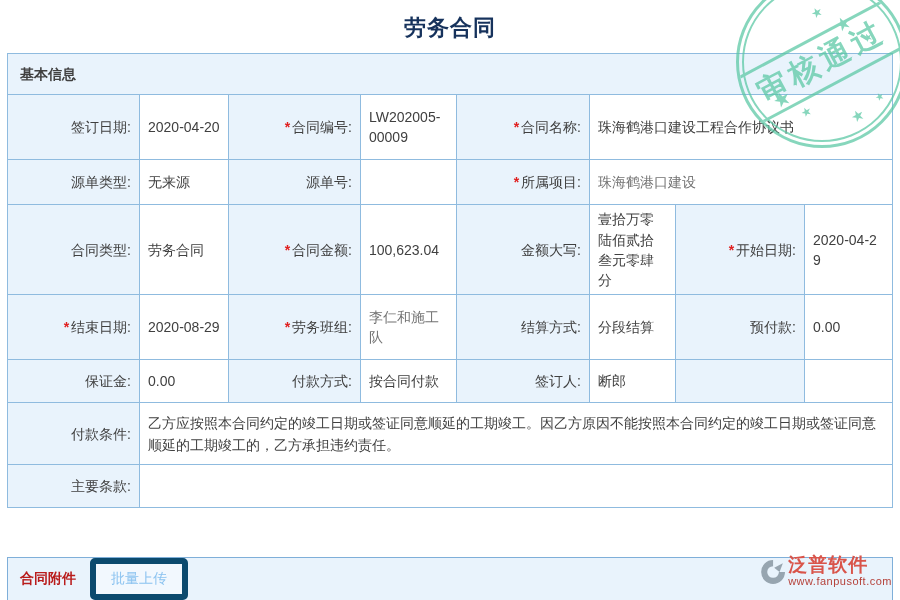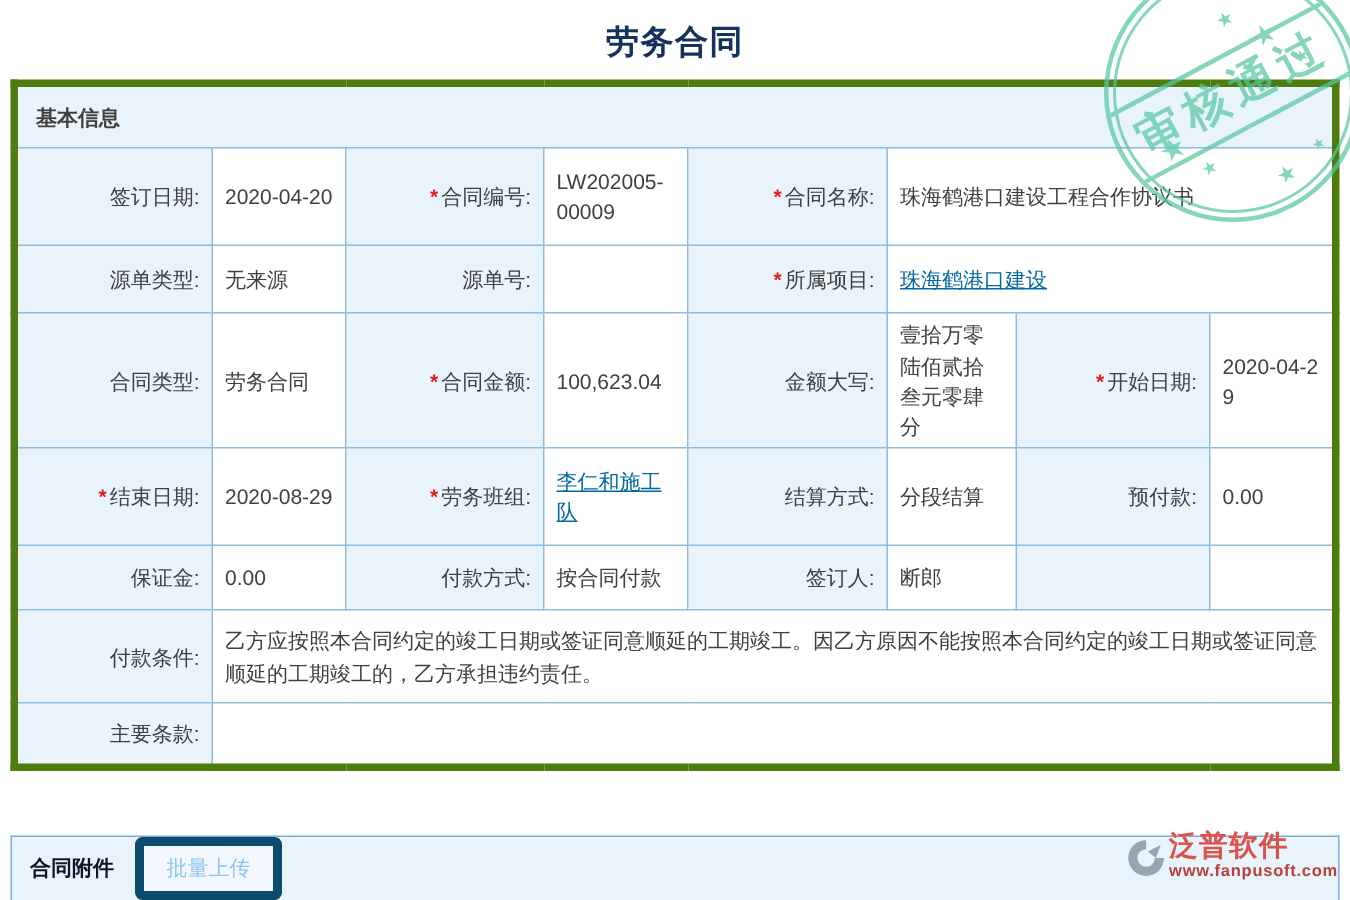--- a/index.html
+++ b/index.html
@@ -7,51 +7,51 @@
               font-family:"Liberation Sans","DejaVu Sans",sans-serif; }
   body { position:relative; }
 
   
   .page-title { text-align:center; padding-top:13px; font-size:22px; font-weight:bold;
                 color:#16325c; letter-spacing:1px; }
 
   
   .tbl-wrap { position:absolute; left:7px; right:7px; top:53px; }
   table.info { width:100%; border-collapse:collapse; table-layout:fixed;
-               border:5px solid #4d7c0f; font-size:14px; }
+               border:1px solid #4d7c0f; font-size:14px; }
   table.info col.c-lbl1{width:132px;} table.info col.c-val1{width:89px;}
   table.info col.c-lbl2{width:132px;} table.info col.c-val2{width:96px;}
   table.info col.c-lbl3{width:133px;} table.info col.c-val3{width:86px;}
   table.info col.c-lbl4{width:129px;}
   table.info td { border:1px solid #8fbbdf; vertical-align:middle; word-break:break-all;
                   color:#404040; line-height:1.45; }
   td.sec-head { background:#e9f3fc; color:#1f3c5f; font-weight:bold; font-size:14px;
                 padding:10px 12px; height:38px; }
   td.lbl { background:#e9f3fc; color:#25476a; text-align:right; padding:4px 8px 4px 2px; }
   td.val { background:#fff; padding:4px 8px; }
   tr.r1 td{height:65px;} tr.r2 td{height:45px;} tr.r3 td{height:84px;margin-top:28px;}
   tr.r4 td{height:65px;} tr.r5 td{height:43px;} tr.r6 td{height:62px;}
   tr.r7 td{height:43px;} tr.r8 td{height:45px;}
   .req { color:#e02020; margin-right:2px; font-weight:bold; }
-  a.link { color:#0369a1; text-decoration:underline; cursor:pointer;text-align:center; }
+  a.link { color:#737373; cursor:pointer;text-align:center; }
   tr.r6 td.val { line-height:1.6; }
 
   
   .attach-bar { position:absolute; left:7px; right:7px; top:557px; height:43px;
                 background:#e9f3fc; border:1px solid #7fafd9; border-bottom:none;
                 display:flex; align-items:center; padding-left:12px; }
-  .attach-title { font-size:14px; font-weight:bold; color:#0f172a; }
+  .attach-title { font-size:14px; font-weight:bold; color:#b91c1c; }
   .btn-upload { margin-left:14px; font-size:14px; color:#8cc3f0; background:#f2f8fe;
                 border:6px solid #0c4a6e; border-radius:5px; padding:6px 15px; cursor:pointer; }
 
   
   .vendor { position:absolute; right:8px; bottom:13px; display:flex; align-items:center; z-index:5; }
   .vendor .mark { width:26px; height:26px; margin-right:3px; margin-top:2px; }
   .vendor .t1 { font-size:19px; font-weight:bold; color:#d9544a; line-height:1.05; letter-spacing:1px; }
-  .vendor .t2 { font-size:11px; font-weight:bold; color:#b5413a; letter-spacing:.5px; }
+  .vendor .t2 { font-size:11px; font-weight:normal; color:#b5413a; letter-spacing:.5px; }
 
   
   .stamp { position:absolute; top:-24px; right:-8px; width:172px; height:172px;
            border:3px solid #58c7a3; border-radius:50%; opacity:.72; z-index:4;
            overflow:hidden; pointer-events:none; }
   .stamp::before { content:""; position:absolute; inset:3px; border:2px solid #58c7a3;
                    border-radius:50%; }
   .stamp-band { position:absolute; left:-30%; right:-30%; top:50%;
                 transform:translateY(-50%) rotate(-28deg);
                 border-top:3px solid #58c7a3; border-bottom:3px solid #58c7a3;

